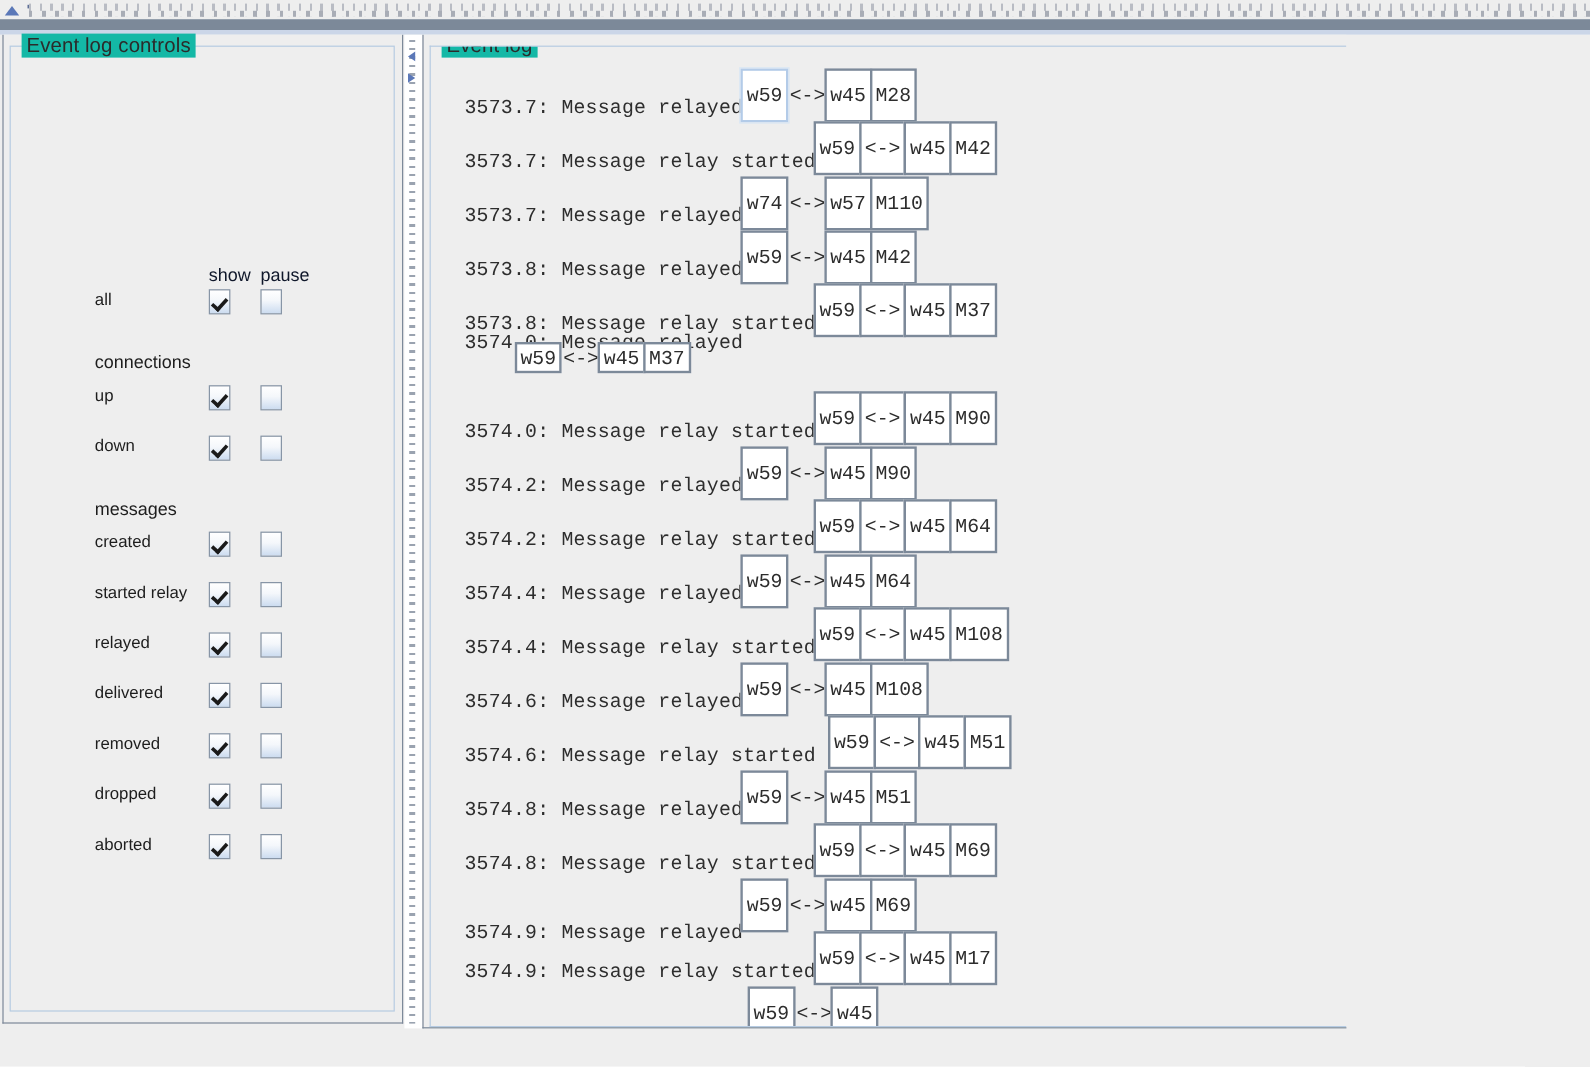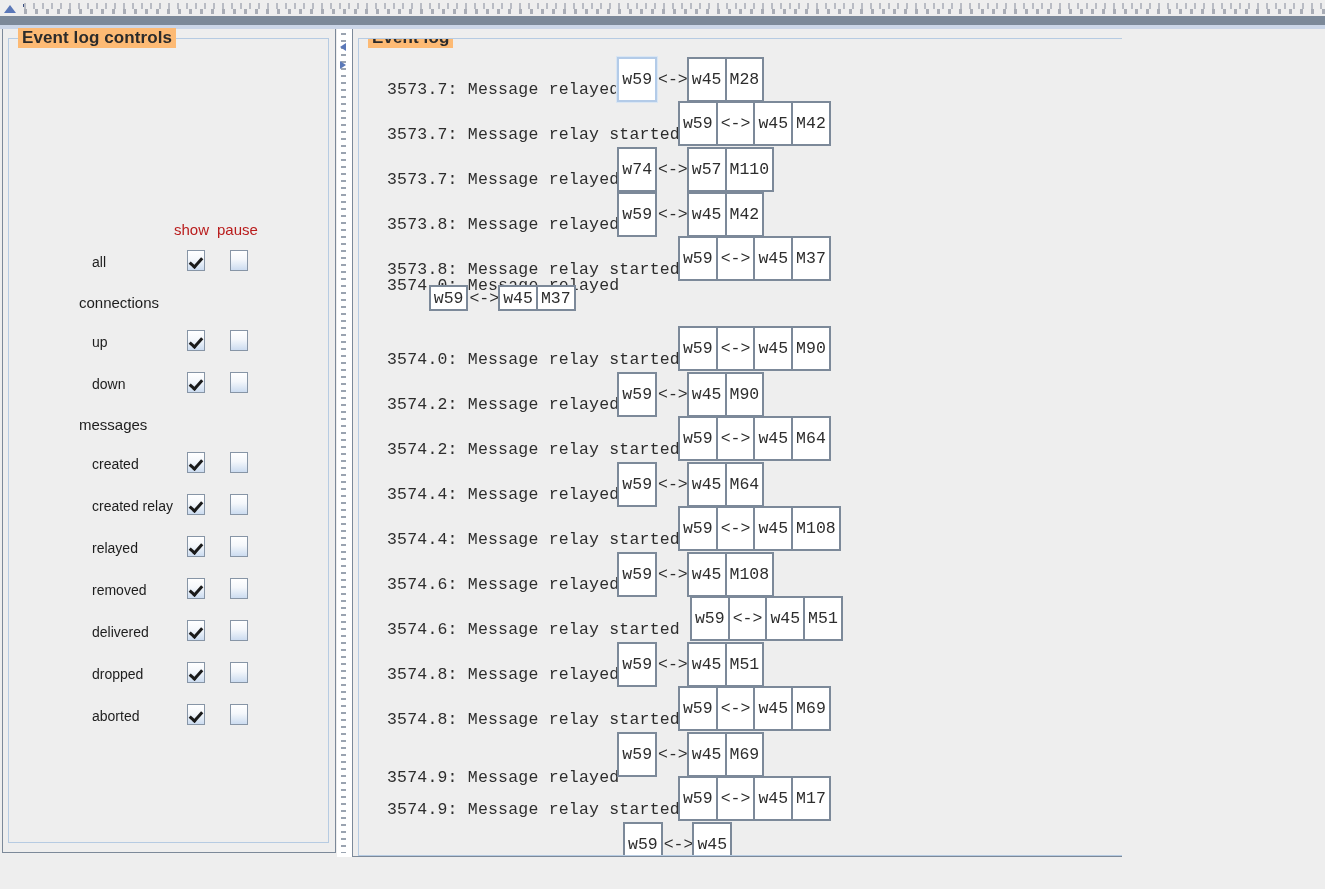--- a/index.html
+++ b/index.html
@@ -107,51 +107,48 @@
   }
   .left-inner {
     position: absolute;
     left: 5px; top: 9px;
     right: 6px; bottom: 9px;
     border: 1px solid #b6cbe2;
   }
   .group-title {
     position: absolute;
     left: 9px; top: -11px;
-    background: #fdba74;
+    background: #14b8a6;
     padding: 0 4px;
     font-size: 17px;
     color: #2b2b2b;
     letter-spacing: 0.1px;
     white-space: nowrap;
-    font-weight: bold;
   }
 
   .cb-table {
     position: absolute;
     left: 70px; top: 178px;
     width: 200px;
   }
   .cb-head {
     display: flex;
     height: 24px;
     align-items: center;
   }
   .cb-head .lbl { width: 95px; }
   .cb-head .h {
     width: 43px;
     text-align: left;
     font-size: 15px;
-    color: #b91c1c;
+    color: #0f172a;
   }
   .cb-row {
     display: flex;
-    align-items: center;
     height: 42px;
-    margin-left: 13px;
   }
   .cb-row .lbl {
     width: 95px;
     font-size: 14px;
     color: #1d1d1d;
     white-space: nowrap;
   }
   .cb-row .cell { width: 43px; }
   .cb-section {
     height: 38px;
@@ -332,36 +329,36 @@
               </div>
               <div class="cb-section">
                 <span>messages</span>
               </div>
               <div class="cb-row">
                 <span class="lbl">created</span>
                 <span class="cell"><span class="chk on"></span></span>
                 <span class="cell"><span class="chk"></span></span>
               </div>
               <div class="cb-row">
-                <span class="lbl">created relay</span>
+                <span class="lbl">started relay</span>
                 <span class="cell"><span class="chk on"></span></span>
                 <span class="cell"><span class="chk"></span></span>
               </div>
               <div class="cb-row">
                 <span class="lbl">relayed</span>
                 <span class="cell"><span class="chk on"></span></span>
                 <span class="cell"><span class="chk"></span></span>
               </div>
               <div class="cb-row">
+                <span class="lbl">delivered</span>
+                <span class="cell"><span class="chk on"></span></span>
+                <span class="cell"><span class="chk"></span></span>
+              </div>
+              <div class="cb-row">
                 <span class="lbl">removed</span>
-                <span class="cell"><span class="chk on"></span></span>
-                <span class="cell"><span class="chk"></span></span>
-              </div>
-              <div class="cb-row">
-                <span class="lbl">delivered</span>
                 <span class="cell"><span class="chk on"></span></span>
                 <span class="cell"><span class="chk"></span></span>
               </div>
               <div class="cb-row">
                 <span class="lbl">dropped</span>
                 <span class="cell"><span class="chk on"></span></span>
                 <span class="cell"><span class="chk"></span></span>
               </div>
               <div class="cb-row">
                 <span class="lbl">aborted</span>

